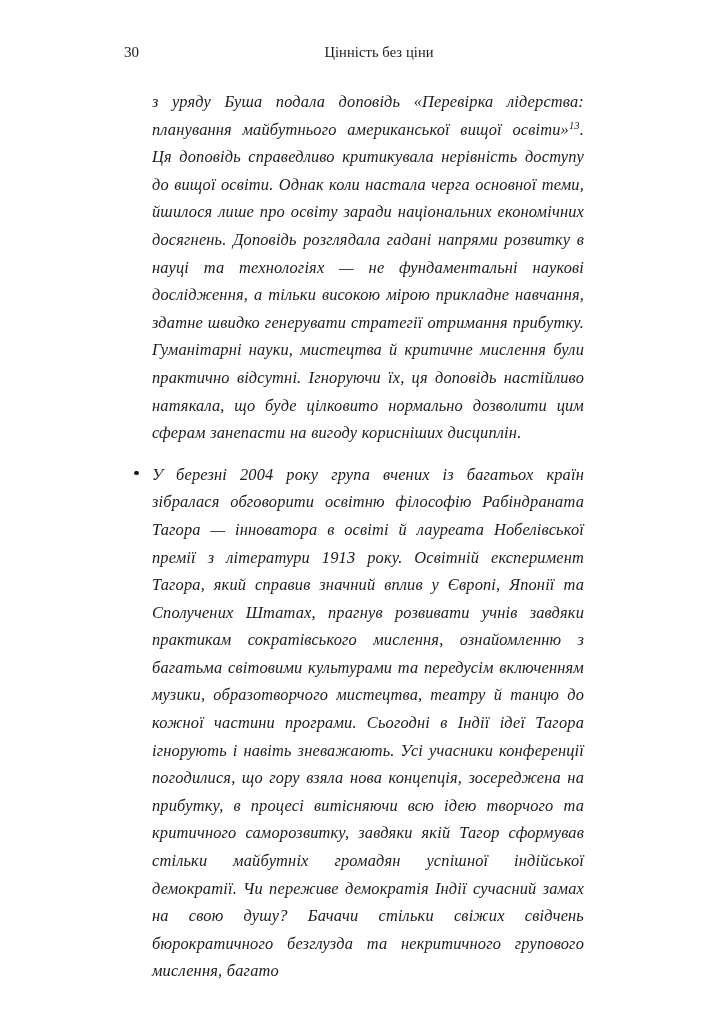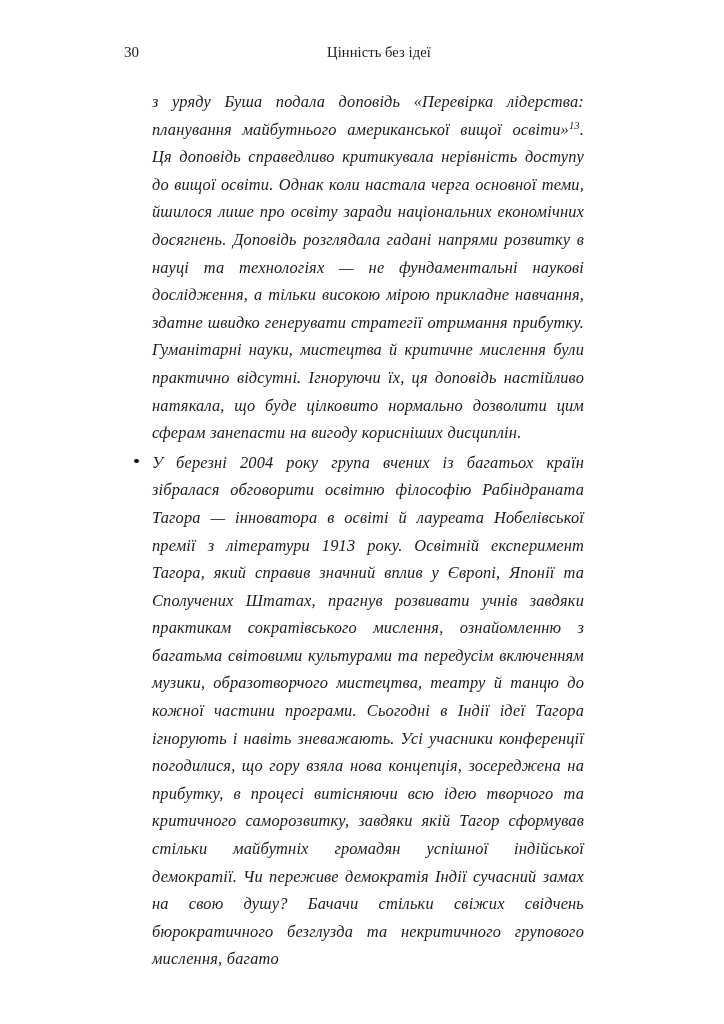--- a/index.html
+++ b/index.html
@@ -58,21 +58,21 @@
     line-height: 27.6px;
     text-align: justify;
     text-align-last: left;
     letter-spacing: 0.01em;
     word-spacing: 0.02em;
     hyphens: manual;
     font-style: italic;
   }
   .bullet-block {
     position: relative;
-    margin-top: 2px;
+    margin-top: 14px;
   }
   .bullet-dot {
     position: absolute;
     left: -18px;
     top: 10px;
     width: 4.5px;
     height: 4.5px;
     border-radius: 50%;
     background: #1a1a1a;
   }
@@ -82,21 +82,21 @@
     line-height: 0;
   }
 </style>
 </head>
 <body>
 
 <div class="page">
 
   <div class="running-head">
     <span class="folio">30</span>
-    <span class="head-title">Цінність без ідеї</span>
+    <span class="head-title">Цінність без ціни</span>
   </div>
 
   <div class="body">
 
     <p class="para"><span>з уряду Буша подала доповідь «Перевірка лідерства: планування майбутнього американської вищої освіти»</span><sup class="fnref">13</sup><span>. Ця доповідь справедливо критикувала нерівність доступу до вищої освіти. Однак коли настала черга основної теми, йшилося лише про освіту заради національних економічних досягнень. Доповідь розглядала гадані напрями розвитку в науці та технологіях — не фундаментальні наукові дослідження, а тільки високою мірою прикладне навчання, здатне швидко генерувати стратегії отримання прибутку. Гуманітарні науки, мистецтва й критичне мислення були практично відсутні. Ігноруючи їх, ця доповідь настійливо натякала, що буде цілковито нормально дозволити цим сферам занепасти на вигоду корисніших дисциплін.</span></p>
 
     <div class="bullet-block">
       <span class="bullet-dot"></span>
       <p class="para">У березні 2004 року група вчених із багатьох країн зібралася обговорити освітню філософію Рабіндраната Тагора — інноватора в освіті й лауреата Нобелівської премії з літератури 1913 року. Освітній експеримент Тагора, який справив значний вплив у Європі, Японії та Сполучених Штатах, прагнув розвивати учнів завдяки практикам сократівського мислення, ознайомленню з багатьма світовими культурами та передусім включенням музики, образотворчого мистецтва, театру й танцю до кожної частини програми. Сьогодні в Індії ідеї Тагора ігнорують і навіть зневажають. Усі учасники конференції погодилися, що гору взяла нова концепція, зосереджена на прибутку, в процесі витісняючи всю ідею творчого та критичного саморозвитку, завдяки якій Тагор сформував стільки майбутніх громадян успішної індійської демократії. Чи переживе демократія Індії сучасний замах на свою душу? Бачачи стільки свіжих свідчень бюрократичного безглузда та некритичного групового мислення, багато</p>
     </div>

